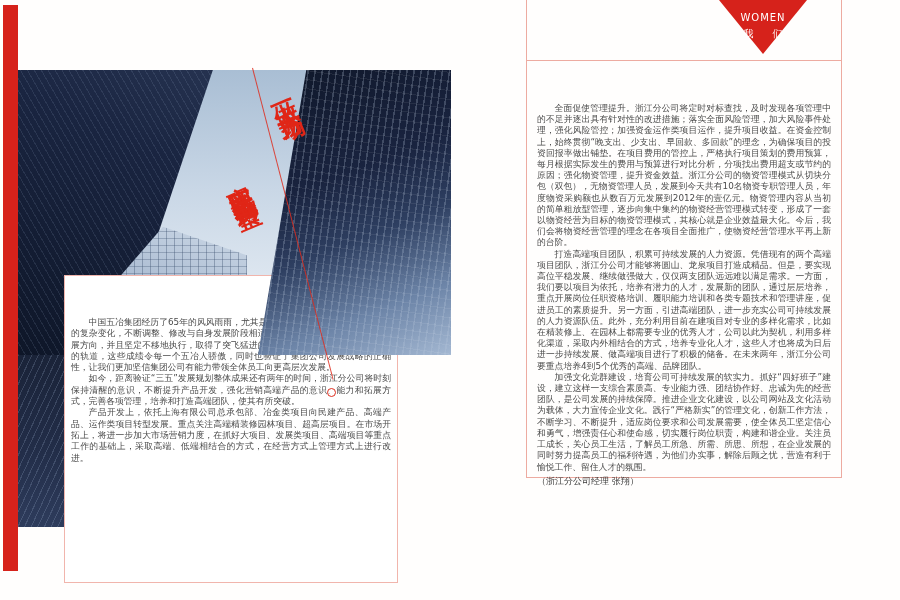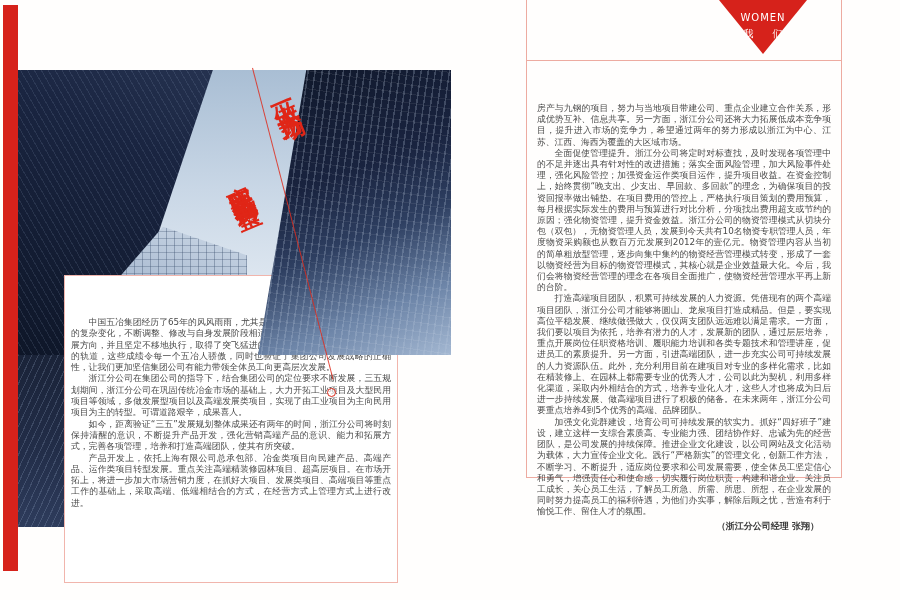--- a/index.html
+++ b/index.html
@@ -83,22 +83,22 @@
     color:#fff;font-size:10px;letter-spacing:1px;
   }
   .corner-zh{
     position:absolute;left:719px;top:27px;width:88px;text-align:center;z-index:6;
     color:#fff;font-size:10px;letter-spacing:8px;text-indent:8px;
   }
   .right-text{position:absolute;left:537px;top:103px;width:294px;}
   .right-text p{line-height:11.2px;}
   .right-text p.cont{text-indent:0;}
   .signature{
-    margin-top:3px;text-align:right;padding-right:12px;
-    font-size:9px;font-weight:700;color:#3a3a3a;line-height:11px;
+    margin-top:3px;padding-right:12px;
+    font-size:9px;font-weight:400;color:#3a3a3a;line-height:11px;
   }
 </style>
 </head>
 <body>
 
 <div>
 
   <div class="red-bar"></div>
 
   <div class="photo">
@@ -108,32 +108,30 @@
   <div class="photo-strip"></div>
   <div class="bldg-right"></div>
 
   <div class="diag-line"></div>
   <div class="diag-circle"></div>
   <div class="title-v title-1">做大一方市场</div>
   <div class="title-v title-2">实现区域公司转型</div>
 
   <div class="textbox">
     <p>中国五冶集团经历了65年的风风雨雨，尤其是近十年来面临国际国内市场环境的复杂变化，不断调整、修改与自身发展阶段相适应的发展战略，准确定位企业发展方向，并且坚定不移地执行，取得了突飞猛进的发展，公司总体步入了良性发展的轨道，这些成绩令每一个五冶人骄傲，同时也验证了集团公司发展战略的正确性，让我们更加坚信集团公司有能力带领全体员工向更高层次发展。</p>
-    <p>浙江分公司在集团公司的指导下，结合集团公司的定位要求不断发展，三五规划期间，浙江分公司在巩固传统冶金市场的基础上，大力开拓工业项目及大型民用项目等领域，多做发展型项目以及高端发展类项目，实现了由工业项目为主向民用项目为主的转型。可谓道路艰辛，成果喜人。</p>
     <p>如今，距离验证“三五”发展规划整体成果还有两年的时间，浙江分公司将时刻保持清醒的意识，不断提升产品开发，强化营销高端产品的意识、能力和拓展方式，完善各项管理，培养和打造高端团队，使其有所突破。</p>
     <p>产品开发上，依托上海有限公司总承包部、冶金类项目向民建产品、高端产品、运作类项目转型发展。重点关注高端精装修园林项目、超高层项目。在市场开拓上，将进一步加大市场营销力度，在抓好大项目、发展类项目、高端项目等重点工作的基础上，采取高端、低端相结合的方式，在经营方式上管理方式上进行改进。</p>
   </div>
 
   <div class="frame"></div>
   <div class="frame-top"></div>
   <div class="triangle"></div>
   <div class="corner-en">WOMEN</div>
   <div class="corner-zh">我 们</div>
 
   <div class="right-text">
-    <p class="cont">房产与九钢的项目，努力与当地项目带建公司、重点企业建立合作关系，形成优势互补、信息共享。另一方面，浙江分公司还将大力拓展低成本竞争项目，提升进入市场的竞争力，希望通过两年的努力形成以浙江为中心、江苏、江西、海西为覆盖的大区域市场。</p>
     <p>全面促使管理提升。浙江分公司将定时对标查找，及时发现各项管理中的不足并逐出具有针对性的改进措施；落实全面风险管理，加大风险事件处理，强化风险管控；加强资金运作类项目运作，提升项目收益。在资金控制上，始终贯彻“晚支出、少支出、早回款、多回款”的理念，为确保项目的投资回报率做出铺垫。在项目费用的管控上，严格执行项目策划的费用预算，每月根据实际发生的费用与预算进行对比分析，分项找出费用超支或节约的原因；强化物资管理，提升资金效益。浙江分公司的物资管理模式从切块分包（双包），无物资管理人员，发展到今天共有10名物资专职管理人员，年度物资采购额也从数百万元发展到2012年的壹亿元。物资管理内容从当初的简单粗放型管理，逐步向集中集约的物资经营管理模式转变，形成了一套以物资经营为目标的物资管理模式，其核心就是企业效益最大化。今后，我们会将物资经营管理的理念在各项目全面推广，使物资经营管理水平再上新的台阶。</p>
     <p>打造高端项目团队，积累可持续发展的人力资源。凭借现有的两个高端项目团队，浙江分公司才能够将圆山、龙泉项目打造成精品。但是，要实现高位平稳发展、继续做强做大，仅仅两支团队远远难以满足需求。一方面，我们要以项目为依托，培养有潜力的人才，发展新的团队，通过层层培养，重点开展岗位任职资格培训、履职能力培训和各类专题技术和管理讲座，促进员工的素质提升。另一方面，引进高端团队，进一步充实公司可持续发展的人力资源队伍。此外，充分利用目前在建项目对专业的多样化需求，比如在精装修上、在园林上都需要专业的优秀人才，公司以此为契机，利用多样化渠道，采取内外相结合的方式，培养专业化人才，这些人才也将成为日后进一步持续发展、做高端项目进行了积极的储备。在未来两年，浙江分公司要重点培养4到5个优秀的高端、品牌团队。</p>
     <p>加强文化党群建设，培育公司可持续发展的软实力。抓好“四好班子”建设，建立这样一支综合素质高、专业能力强、团结协作好、忠诚为先的经营团队，是公司发展的持续保障。推进企业文化建设，以公司网站及文化活动为载体，大力宣传企业文化。践行“严格新实”的管理文化，创新工作方法，不断学习、不断提升，适应岗位要求和公司发展需要，使全体员工坚定信心和勇气，增强责任心和使命感，切实履行岗位职责，构建和谐企业。关注员工成长，关心员工生活，了解员工所急、所需、所思、所想，在企业发展的同时努力提高员工的福利待遇，为他们办实事，解除后顾之忧，营造有利于愉悦工作、留住人才的氛围。</p>
     <div class="signature">（浙江分公司经理 张翔）</div>
   </div>
 
 </div>
 
 </body></html>

